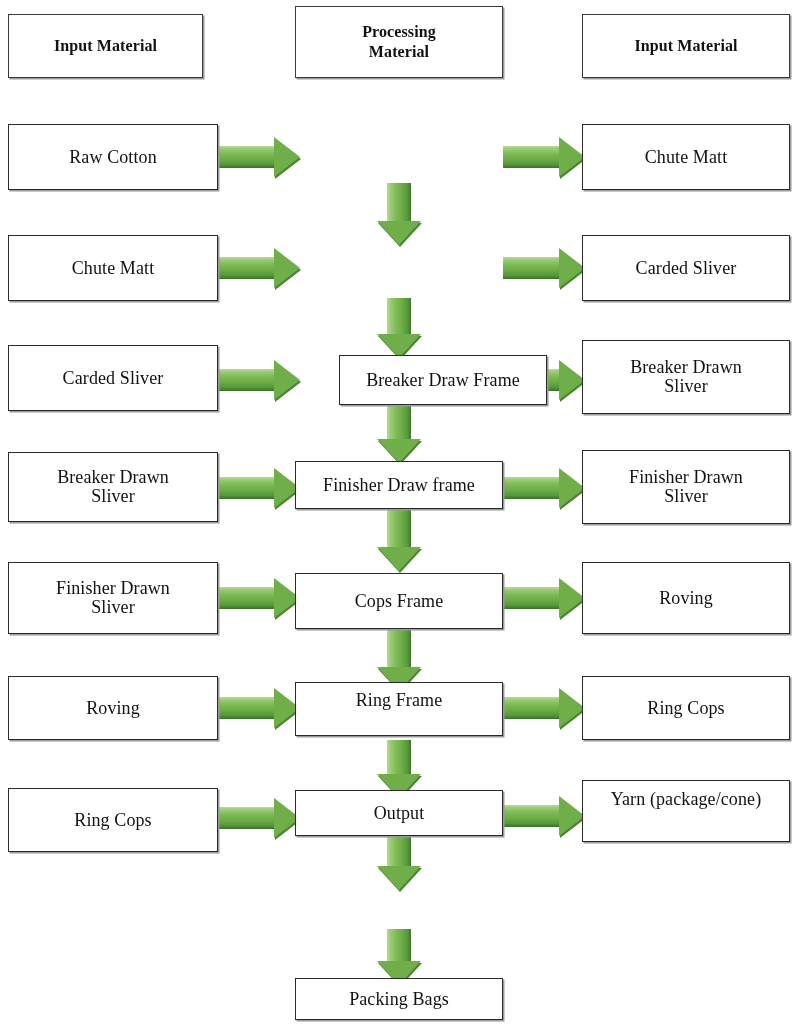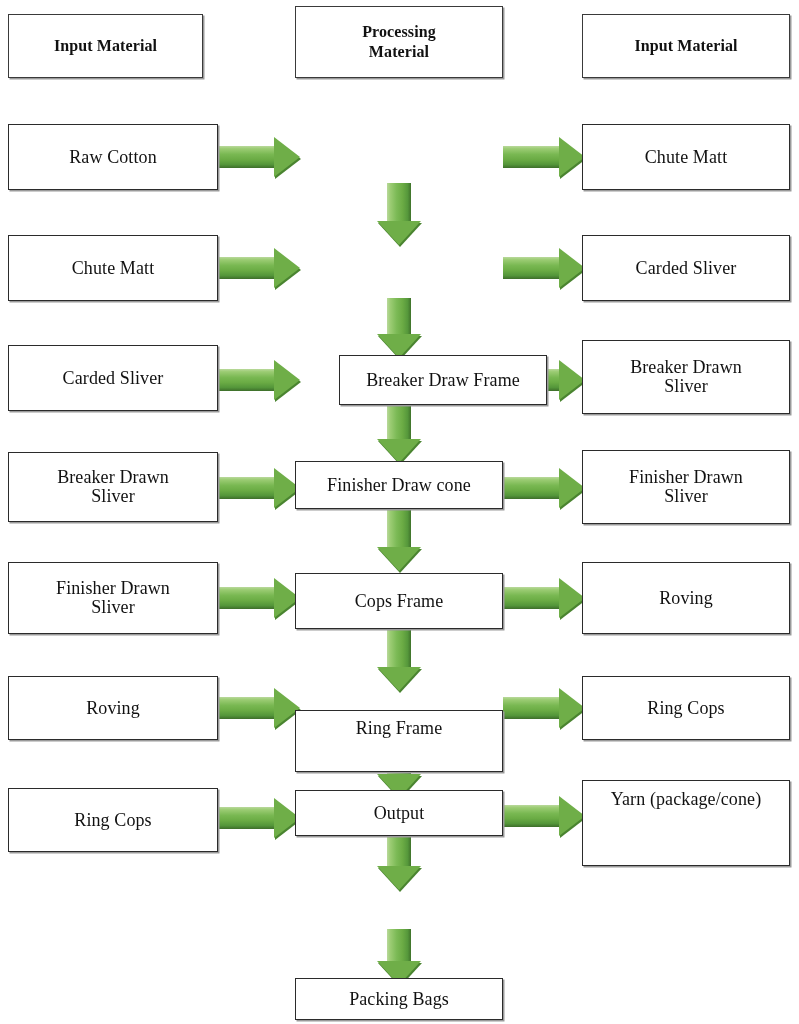--- a/index.html
+++ b/index.html
@@ -212,21 +212,21 @@
   <div class="box" style="left:8px; top:452px; width:210px; height:70px;">
     <div class="label mid">Breaker Drawn
 Sliver</div>
   </div>
   <div class="arrow-h" style="left:218px; top:468px; width:82px; height:40px;">
     <div class="shaft" style="width:58px;"></div>
     <div class="head-sh" style="left:57px; top:2px;"></div>
     <div class="head" style="left:56px;"></div>
   </div>
   <div class="box" style="left:295px; top:461px; width:208px; height:48px;">
-    <div class="label mid">Finisher Draw cone</div>
+    <div class="label mid">Finisher Draw frame</div>
   </div>
   <div class="arrow-h" style="left:503px; top:468px; width:85px; height:40px;">
     <div class="shaft" style="width:58px;"></div>
     <div class="head-sh" style="left:57px; top:2px;"></div>
     <div class="head" style="left:56px;"></div>
   </div>
   <div class="box" style="left:582px; top:450px; width:208px; height:74px;">
     <div class="label mid">Finisher Drawn
 Sliver</div>
   </div>
@@ -263,21 +263,21 @@
   </div>
 
   <div class="box" style="left:8px; top:676px; width:210px; height:64px;">
     <div class="label mid">Roving</div>
   </div>
   <div class="arrow-h" style="left:218px; top:688px; width:82px; height:40px;">
     <div class="shaft" style="width:58px;"></div>
     <div class="head-sh" style="left:57px; top:2px;"></div>
     <div class="head" style="left:56px;"></div>
   </div>
-  <div class="box" style="left:295px; top:710px; width:208px; height:62px;">
+  <div class="box" style="left:295px; top:682px; width:208px; height:54px;">
     <div class="label" style="top:8px;">Ring Frame</div>
   </div>
   <div class="arrow-h" style="left:503px; top:688px; width:85px; height:40px;">
     <div class="shaft" style="width:58px;"></div>
     <div class="head-sh" style="left:57px; top:2px;"></div>
     <div class="head" style="left:56px;"></div>
   </div>
   <div class="box" style="left:582px; top:676px; width:208px; height:64px;">
     <div class="label mid">Ring Cops</div>
   </div>
@@ -296,21 +296,21 @@
     <div class="head" style="left:56px;"></div>
   </div>
   <div class="box" style="left:295px; top:790px; width:208px; height:46px;">
     <div class="label mid">Output</div>
   </div>
   <div class="arrow-h" style="left:503px; top:796px; width:85px; height:40px;">
     <div class="shaft" style="width:58px;"></div>
     <div class="head-sh" style="left:57px; top:2px;"></div>
     <div class="head" style="left:56px;"></div>
   </div>
-  <div class="box" style="left:582px; top:780px; width:208px; height:86px;">
+  <div class="box" style="left:582px; top:780px; width:208px; height:62px;">
     <div class="label top">Yarn (package/cone)</div>
   </div>
   <div class="arrow-v" style="left:377px; top:836px; width:44px; height:54px;">
     <div class="shaft" style="left:10px; height:32px;"></div>
     <div class="head-sh" style="top:32px; left:1px;"></div>
     <div class="head" style="top:30px;"></div>
   </div>
 
   <div class="arrow-v" style="left:377px; top:929px; width:44px; height:56px;">
     <div class="shaft" style="left:10px; height:34px;"></div>

